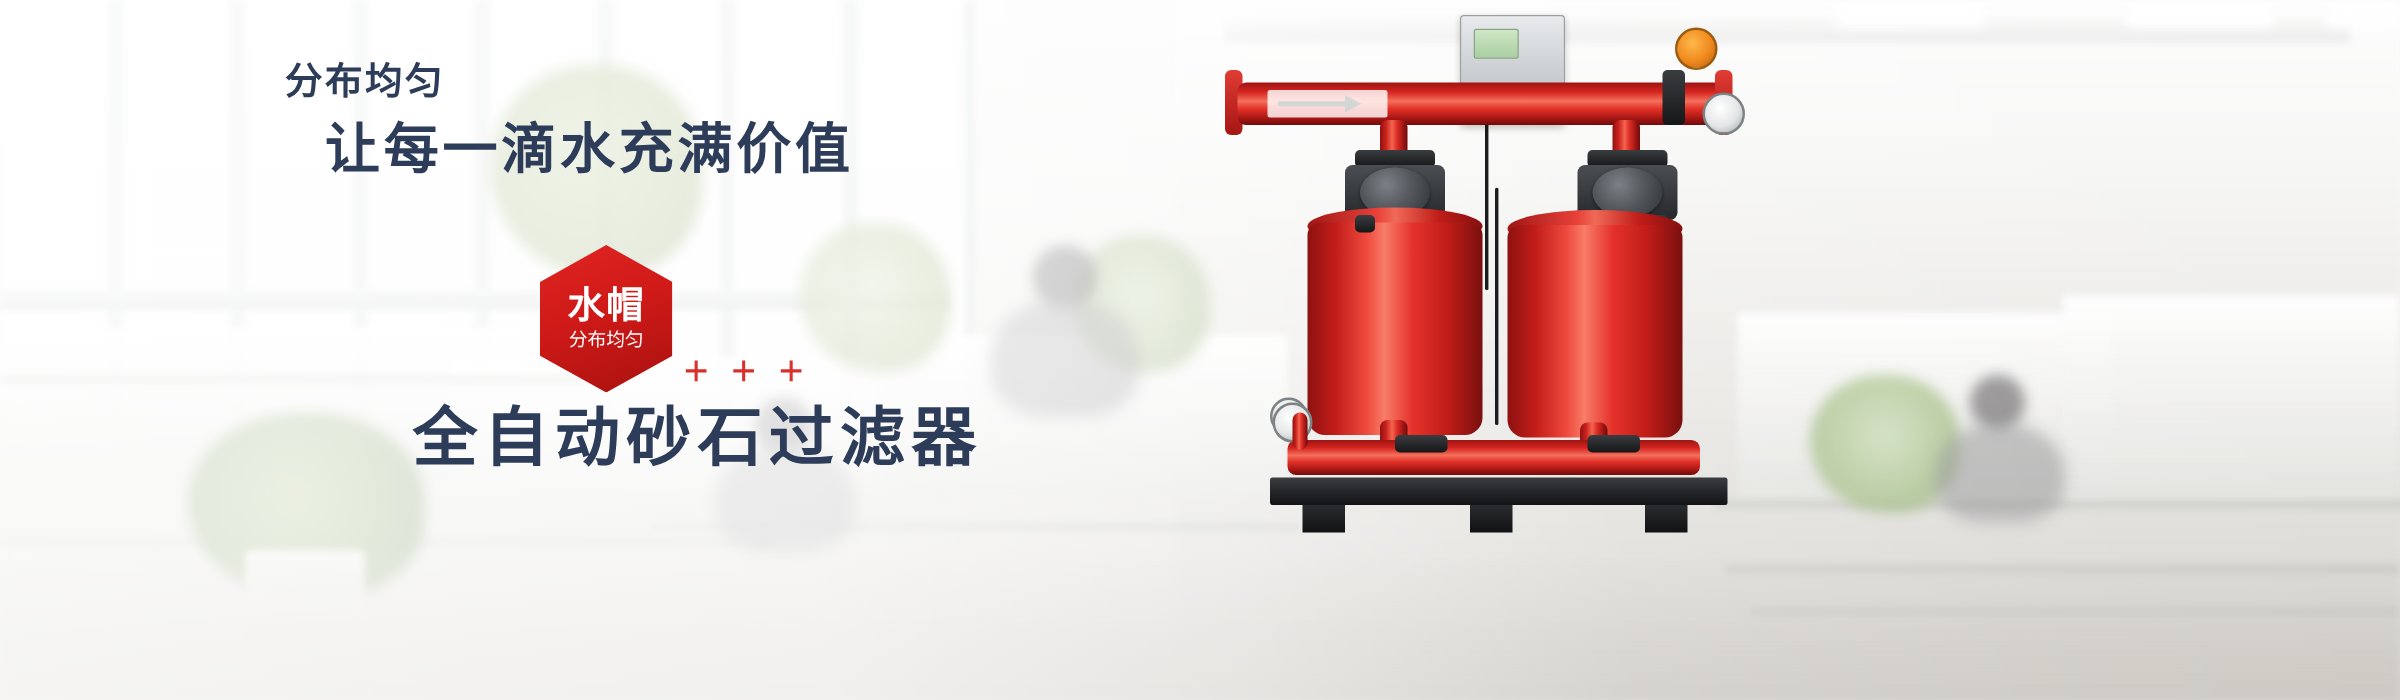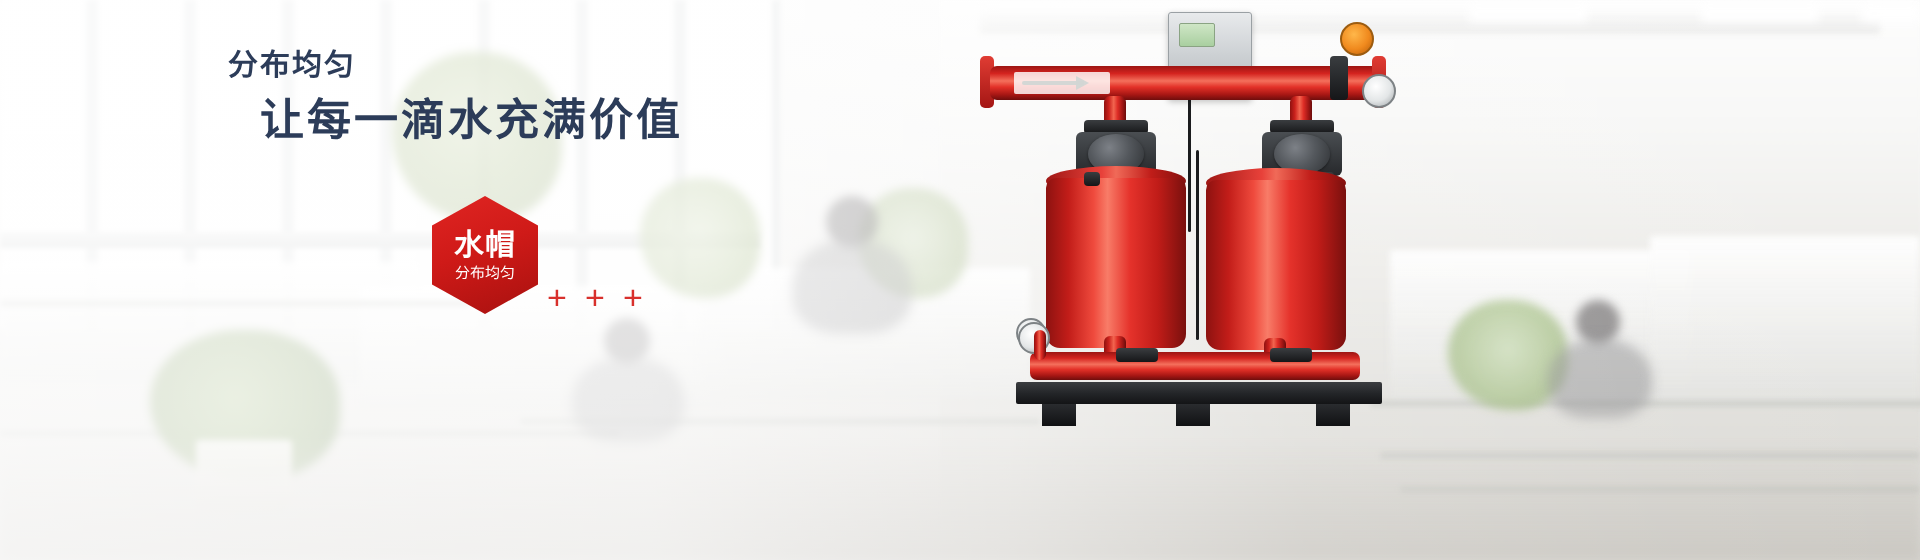--- a/index.html
+++ b/index.html
@@ -427,20 +427,21 @@
 
     <div class="m base" style="left:16px; top:382px; width:366px; height:22px;"></div>
     <div class="m foot" style="left:42px;  top:404px; width:34px; height:22px;"></div>
     <div class="m foot" style="left:176px; top:404px; width:34px; height:22px;"></div>
     <div class="m foot" style="left:316px; top:404px; width:34px; height:22px;"></div>
   </div>
 
   <div class="copy">
     <div class="eyebrow">分布均匀</div>
     <div class="headline">让每一滴水充满价值</div>
+    <div class="subline">全自动砂石过滤器</div>
 
     <div class="features">
 
       <div class="hexwrap">
         <div class="hex">
           <div class="hex-title">水帽</div>
           <div class="hex-sub">分布均匀</div>
         </div>
       </div>
       <div class="plus">+</div>

